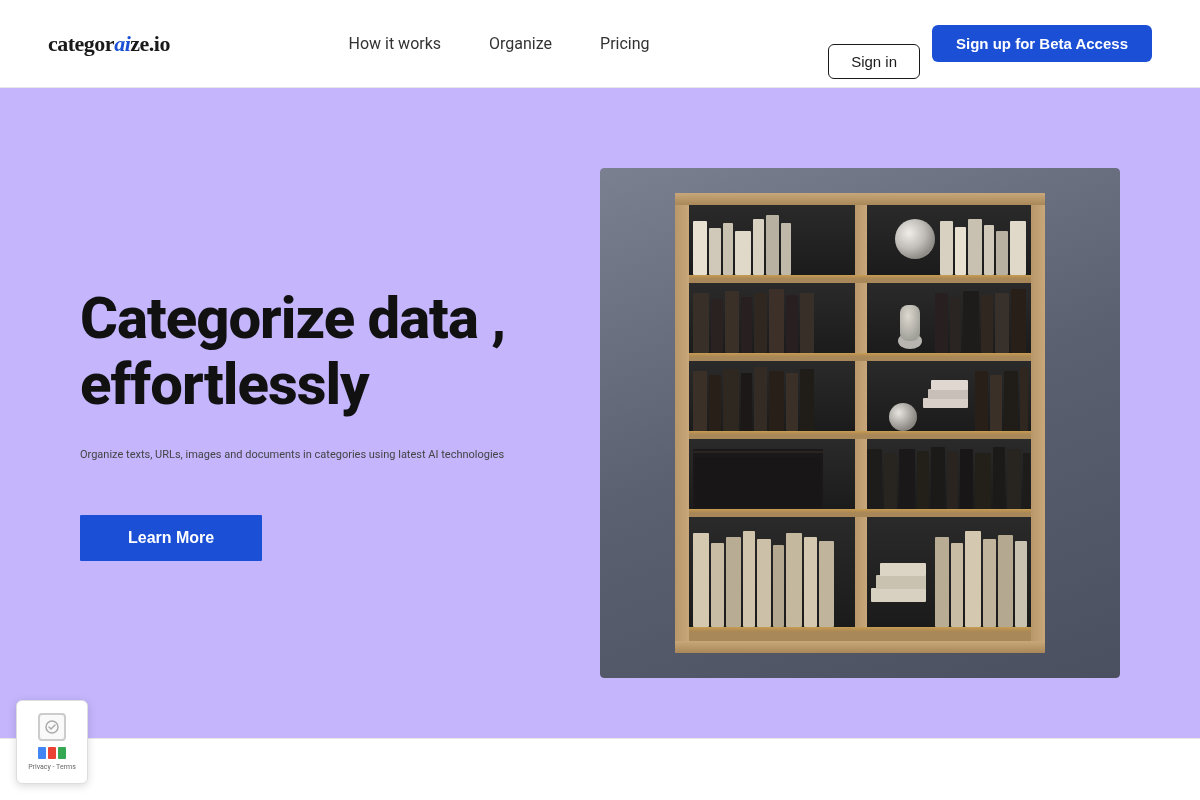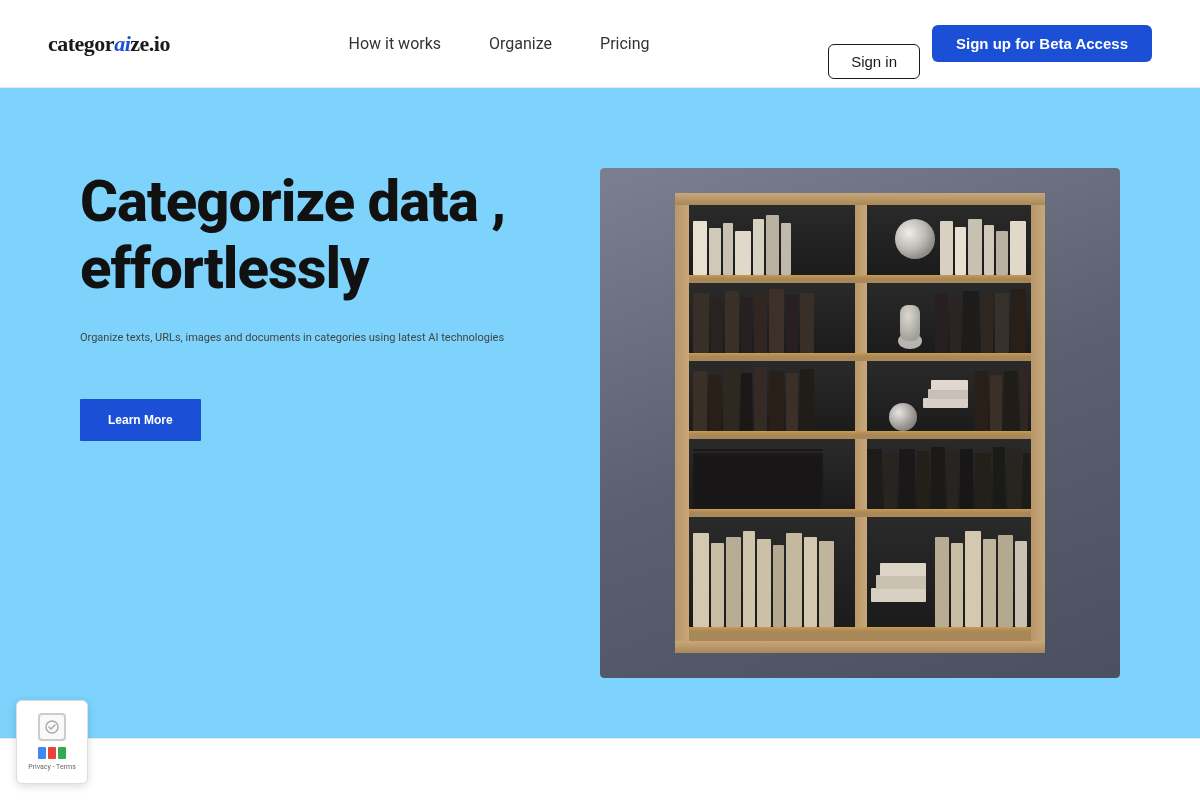--- a/index.html
+++ b/index.html
@@ -56,23 +56,24 @@
       padding: 10px 24px;
       border-radius: 6px;
       font-size: 15px;
       cursor: pointer;
       font-weight: 600;
     }
 
     
     .hero {
       display: flex;
+      align-items: center;
       justify-content: space-between;
       padding: 80px 80px 60px 80px;
-      background: #7dd3fc;
+      background: #c4b5fd;
       min-height: 560px;
     }
     .hero-content {
       flex: 0 0 45%;
       max-width: 540px;
     }
     .hero-title {
       font-size: 58px;
       font-weight: 800;
       line-height: 1.15;
@@ -84,23 +85,23 @@
       font-size: 11px;
       color: #444;
       line-height: 1.6;
       margin-bottom: 52px;
       max-width: 460px;
     }
     .btn-learn-more {
       background: #1a4fd6;
       color: #fff;
       border: none;
-      padding: 14px 28px;
+      padding: 14px 48px;
       border-radius: 1px;
-      font-size: 12px;
+      font-size: 16px;
       font-weight: 600;
       cursor: pointer;
     }
 
     .hero-image {
       flex: 0 0 50%;
       max-width: 520px;
       border-radius: 4px;
       overflow: hidden;
     }

